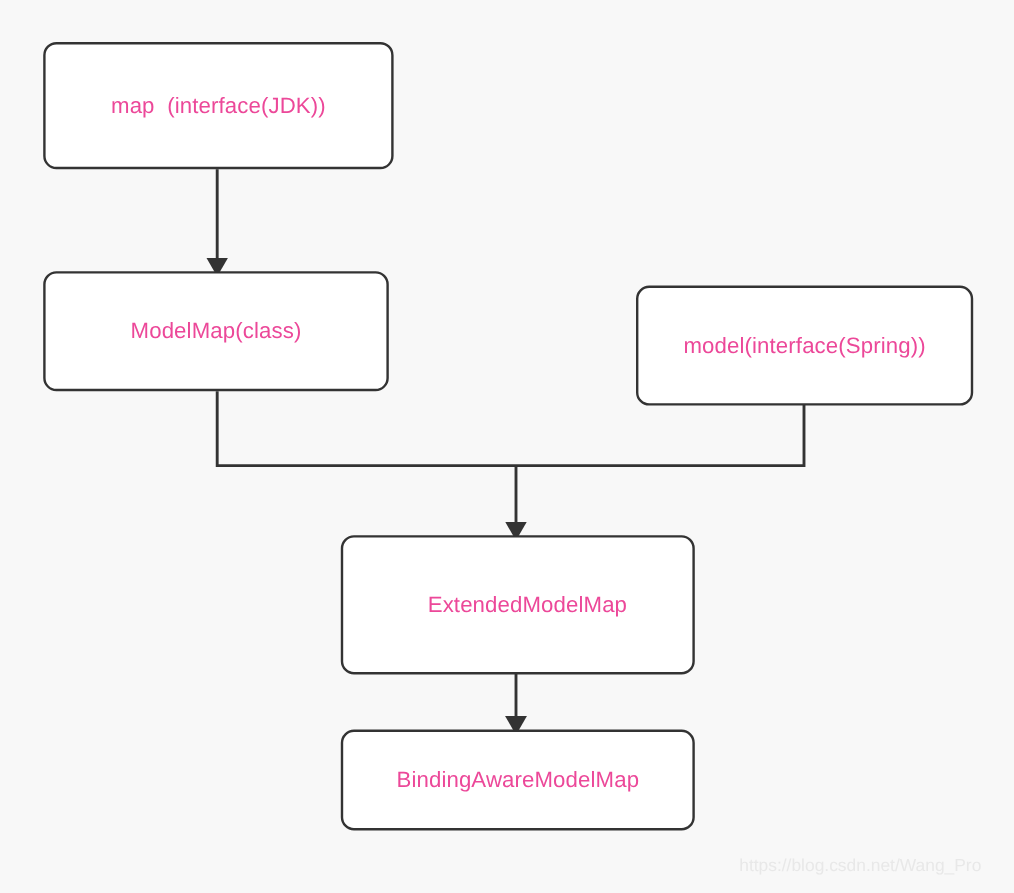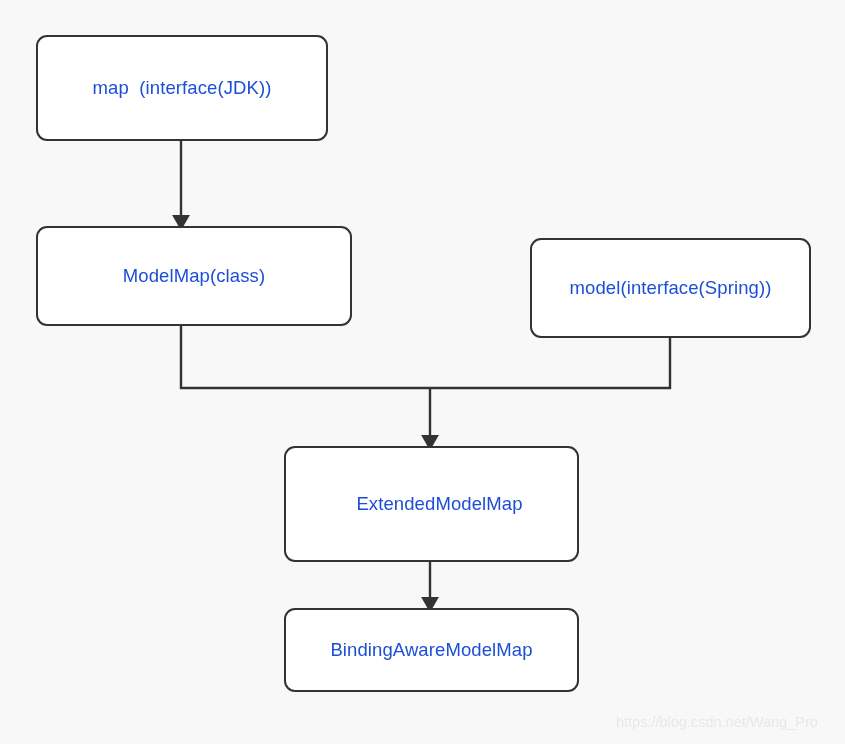--- a/index.html
+++ b/index.html
@@ -32,30 +32,30 @@
     box-sizing: border-box;
     background: #ffffff;
     border: 2.5px solid #333333;
     border-radius: 11px;
     display: flex;
     align-items: center;
     justify-content: center;
     z-index: 2;
   }
   .node-label {
-    color: #1d4ed8;
+    color: #ec4899;
     font-size: 18.5px;
     font-family: "Liberation Sans", sans-serif;
     letter-spacing: 0.1px;
     white-space: pre;
     text-align: right;
     line-height: 1.2;
   }
   #node-map      { left: 36px;  top: 35px;  width: 292px; height: 106px; }
-  #node-modelmap { left: 36px;  top: 226px; width: 316px; height: 100px; }
+  #node-modelmap { left: 36px;  top: 226px; width: 288px; height: 100px; }
   #node-model    { left: 530px; top: 238px; width: 281px; height: 100px; }
   #node-extended { left: 284px; top: 446px; width: 295px; height: 116px; padding-left: 16px; }
   #node-binding  { left: 284px; top: 608px; width: 295px; height: 84px; }
 
   .watermark {
     position: absolute;
     left: 616px;
     top: 714px;
     font-size: 14.5px;
     color: #e8e8e8;

